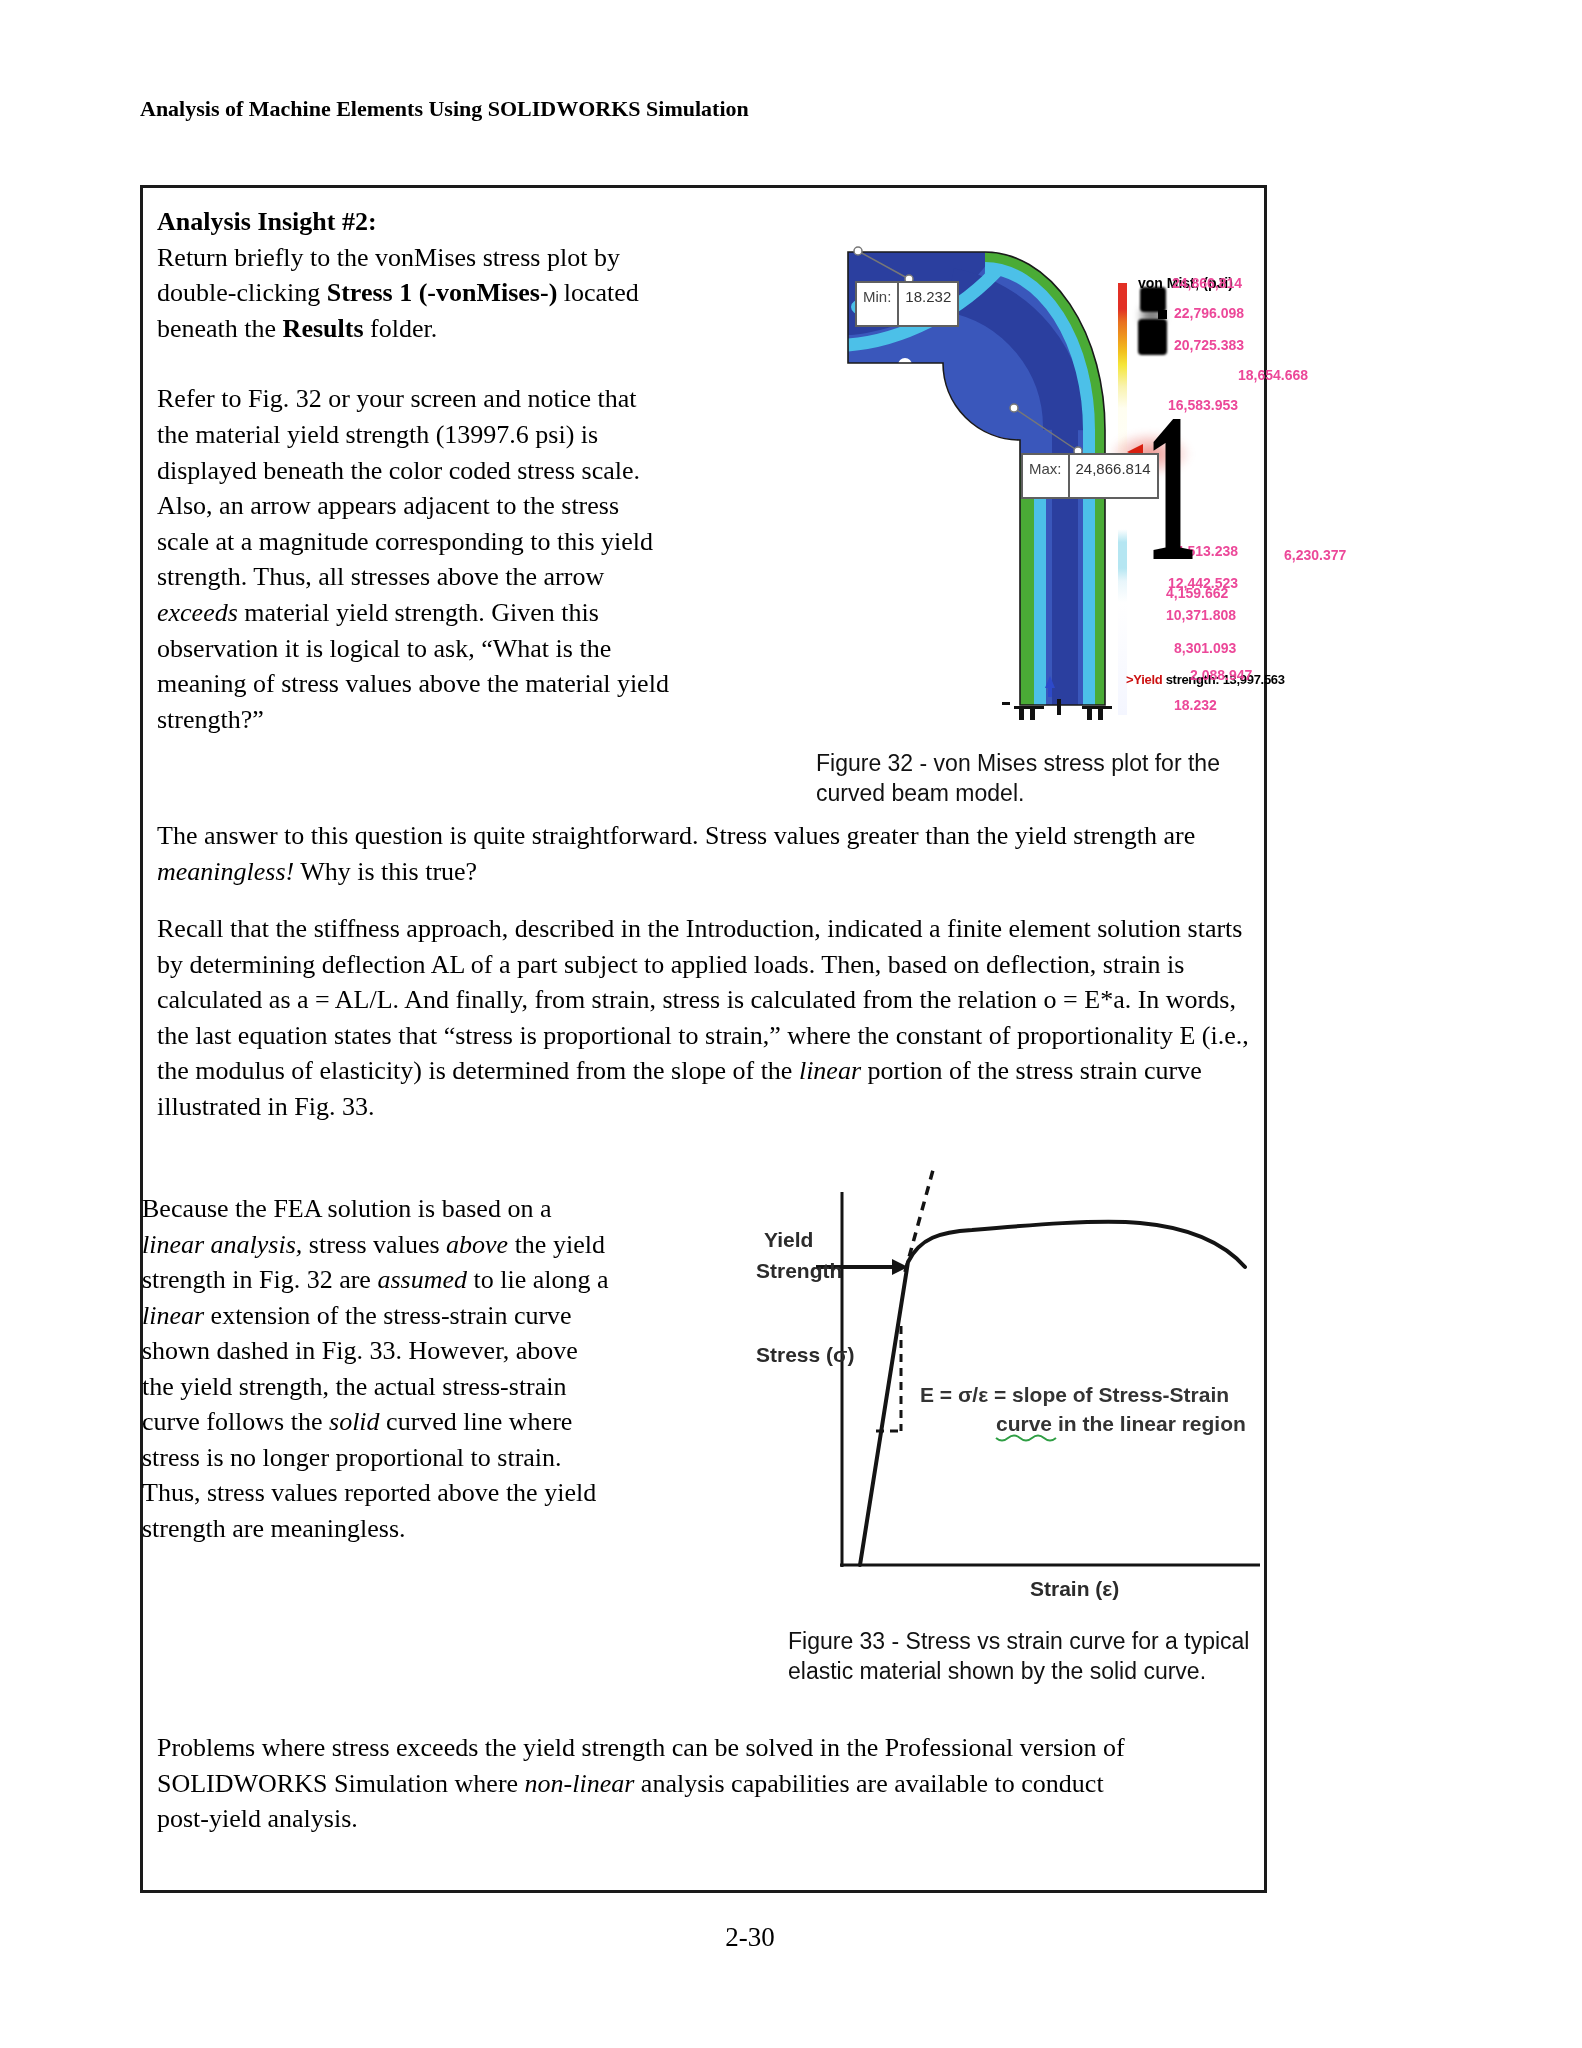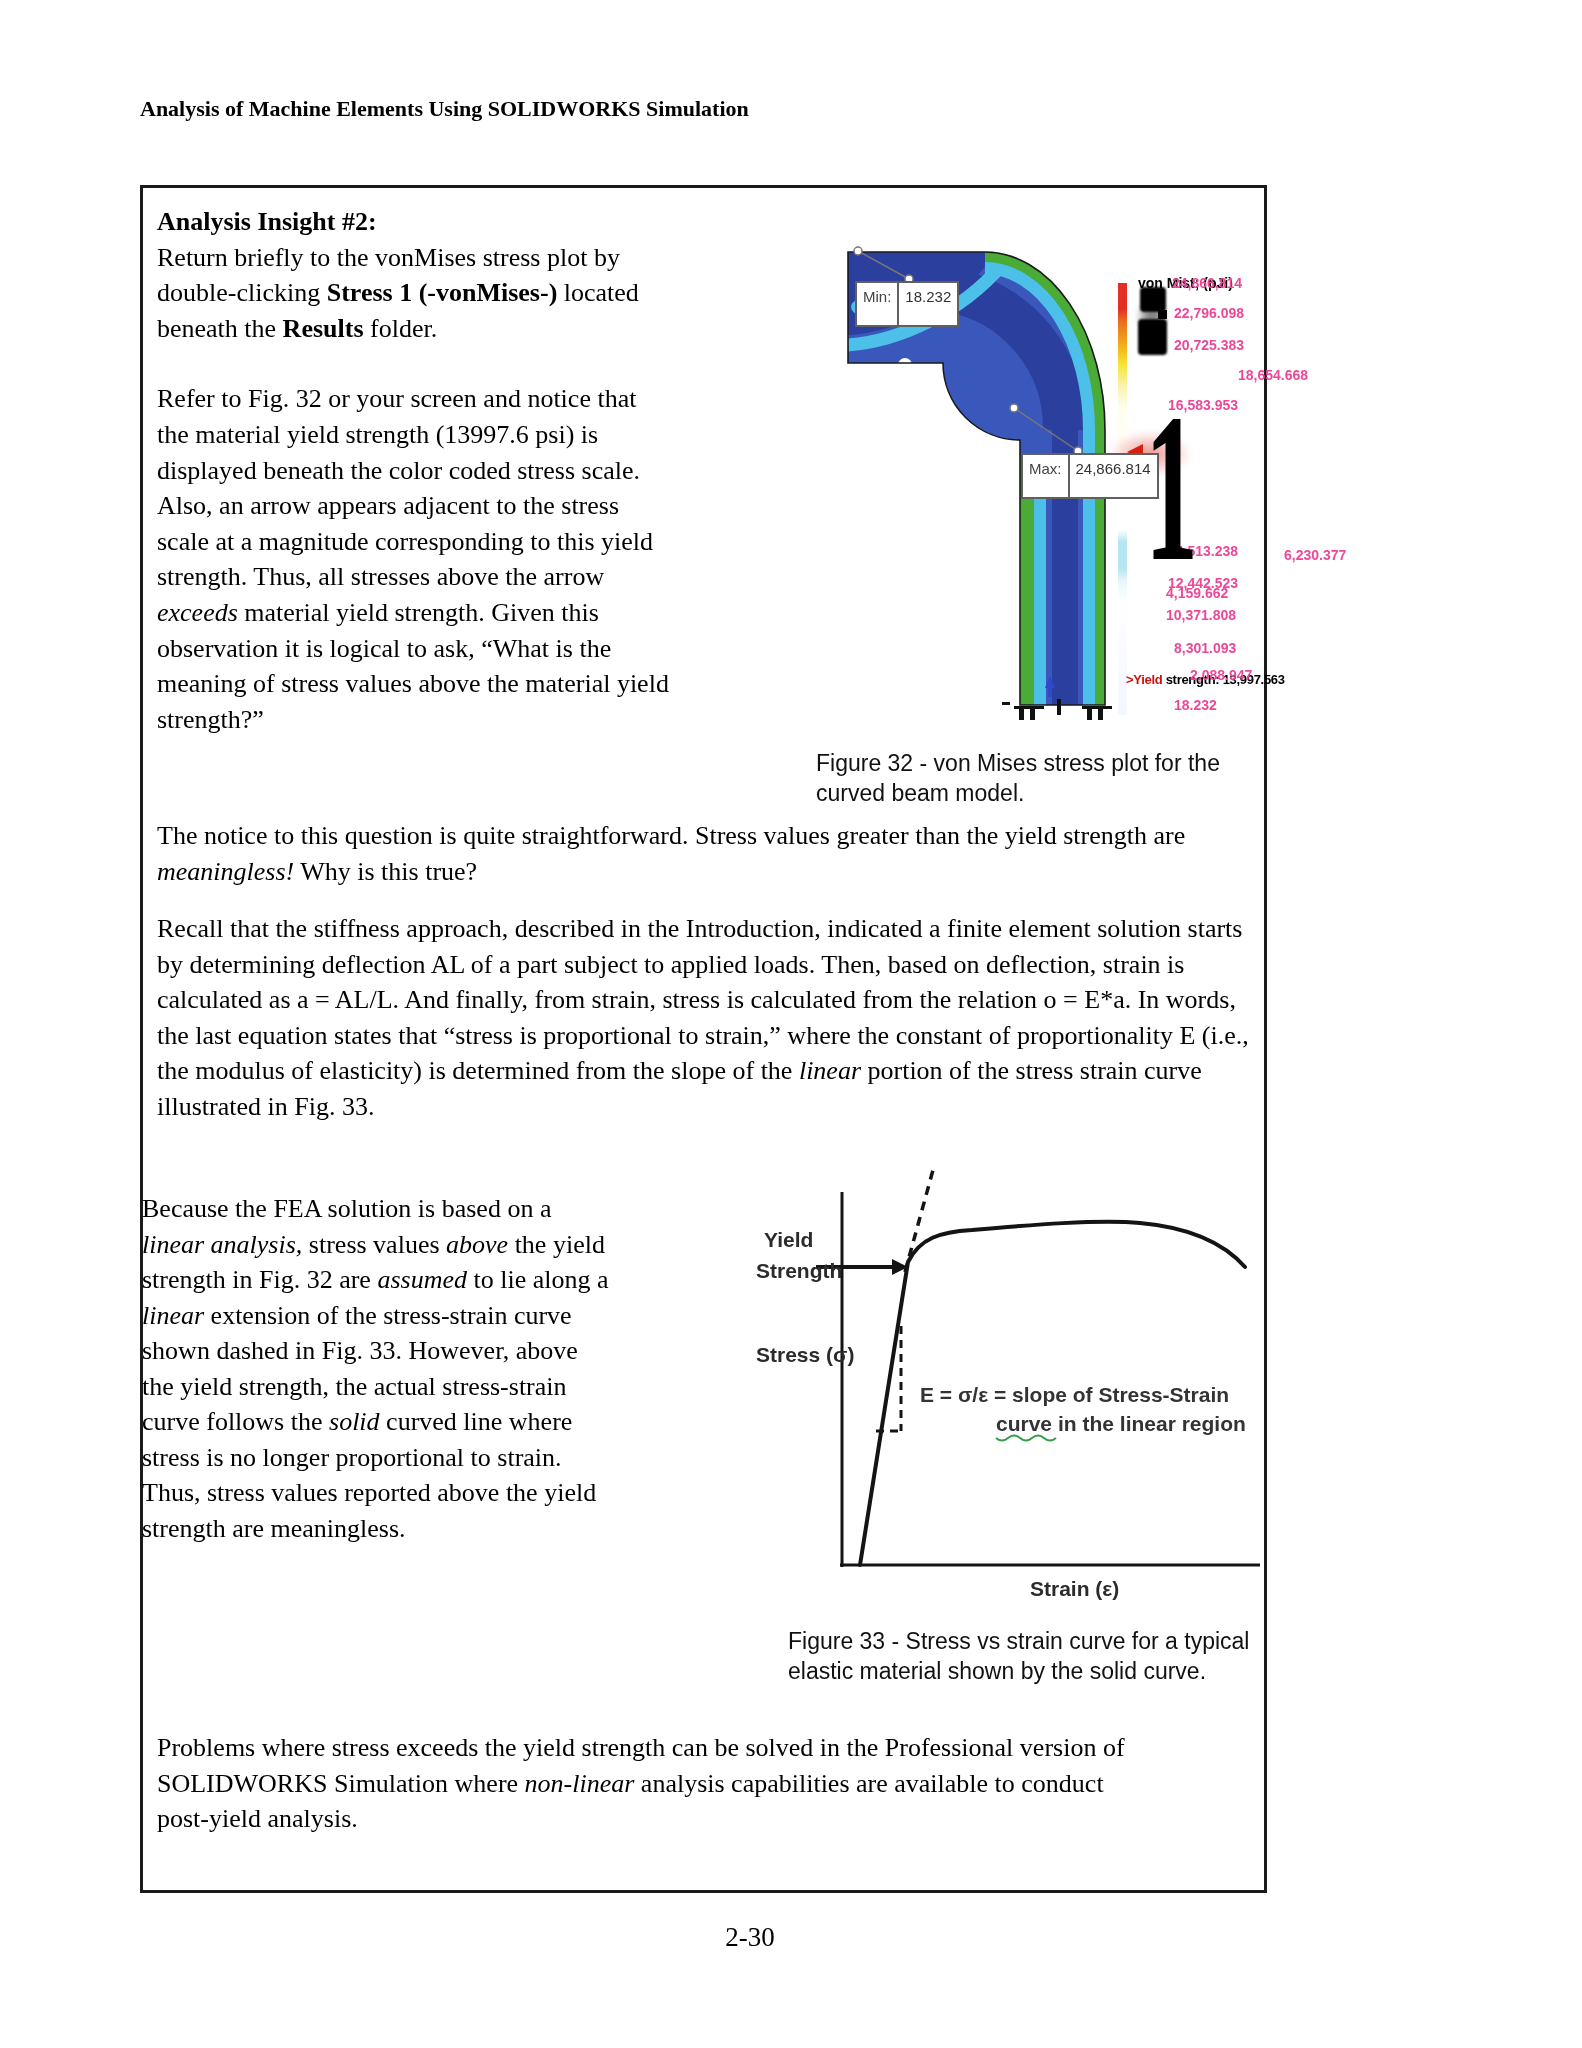--- a/index.html
+++ b/index.html
@@ -177,21 +177,21 @@
     <span class="abs tick t10">4,159.662</span>
     <span class="abs tick t7">10,371.808</span>
     <span class="abs tick t8">8,301.093</span>
     <span class="abs tick t11">2,088.947</span>
     <span class="abs yield-line"><span class="red">&gt;Yield </span><span>strength: 13,997.563</span></span>
     <span class="abs tick t12">18.232</span>
   </div>
 
   <div class="abs fig-caption cap32">Figure 32 - von Mises stress plot for the curved beam model.</div>
 
-  <div class="abs serif-block p3"><span class="run">The notice to this question is quite straightforward. Stress values greater than the yield strength are </span><i class="run">meaningless!</i><span class="run"> Why is this true?</span></div>
+  <div class="abs serif-block p3"><span class="run">The answer to this question is quite straightforward. Stress values greater than the yield strength are </span><i class="run">meaningless!</i><span class="run"> Why is this true?</span></div>
 
   <div class="abs serif-block p4"><span class="run">Recall that the stiffness approach, described in the Introduction, indicated a finite element solution starts by determining deflection AL of a part subject to applied loads. Then, based on deflection, strain is calculated as a = AL/L. And finally, from strain, stress is calculated from the relation o = E*a. In words, the last equation states that “stress is proportional to strain,” where the constant of proportionality E (i.e., the modulus of elasticity) is determined from the slope of the </span><i class="run">linear</i><span class="run"> portion of the stress strain curve illustrated in Fig. 33.</span></div>
 
   <div class="abs serif-block p5"><span class="run">Because the FEA solution is based on a </span><i class="run">linear analysis,</i><span class="run"> stress values </span><i class="run">above</i><span class="run"> the yield strength in Fig. 32 are </span><i class="run">assumed</i><span class="run"> to lie along a </span><i class="run">linear</i><span class="run"> extension of the stress-strain curve shown dashed in Fig. 33. However, above the yield strength, the actual stress-strain curve follows the </span><i class="run">solid</i><span class="run"> curved line where stress is no longer proportional to strain. Thus, stress values reported above the yield strength are meaningless.</span></div>
 
   <div class="abs fig33">
     <svg width="570" height="486" viewBox="0 0 570 486">
 
       <line x1="142" y1="52" x2="142" y2="427" stroke="#141414" stroke-width="3"></line>
       <line x1="140" y1="425" x2="560" y2="425" stroke="#141414" stroke-width="3"></line>

